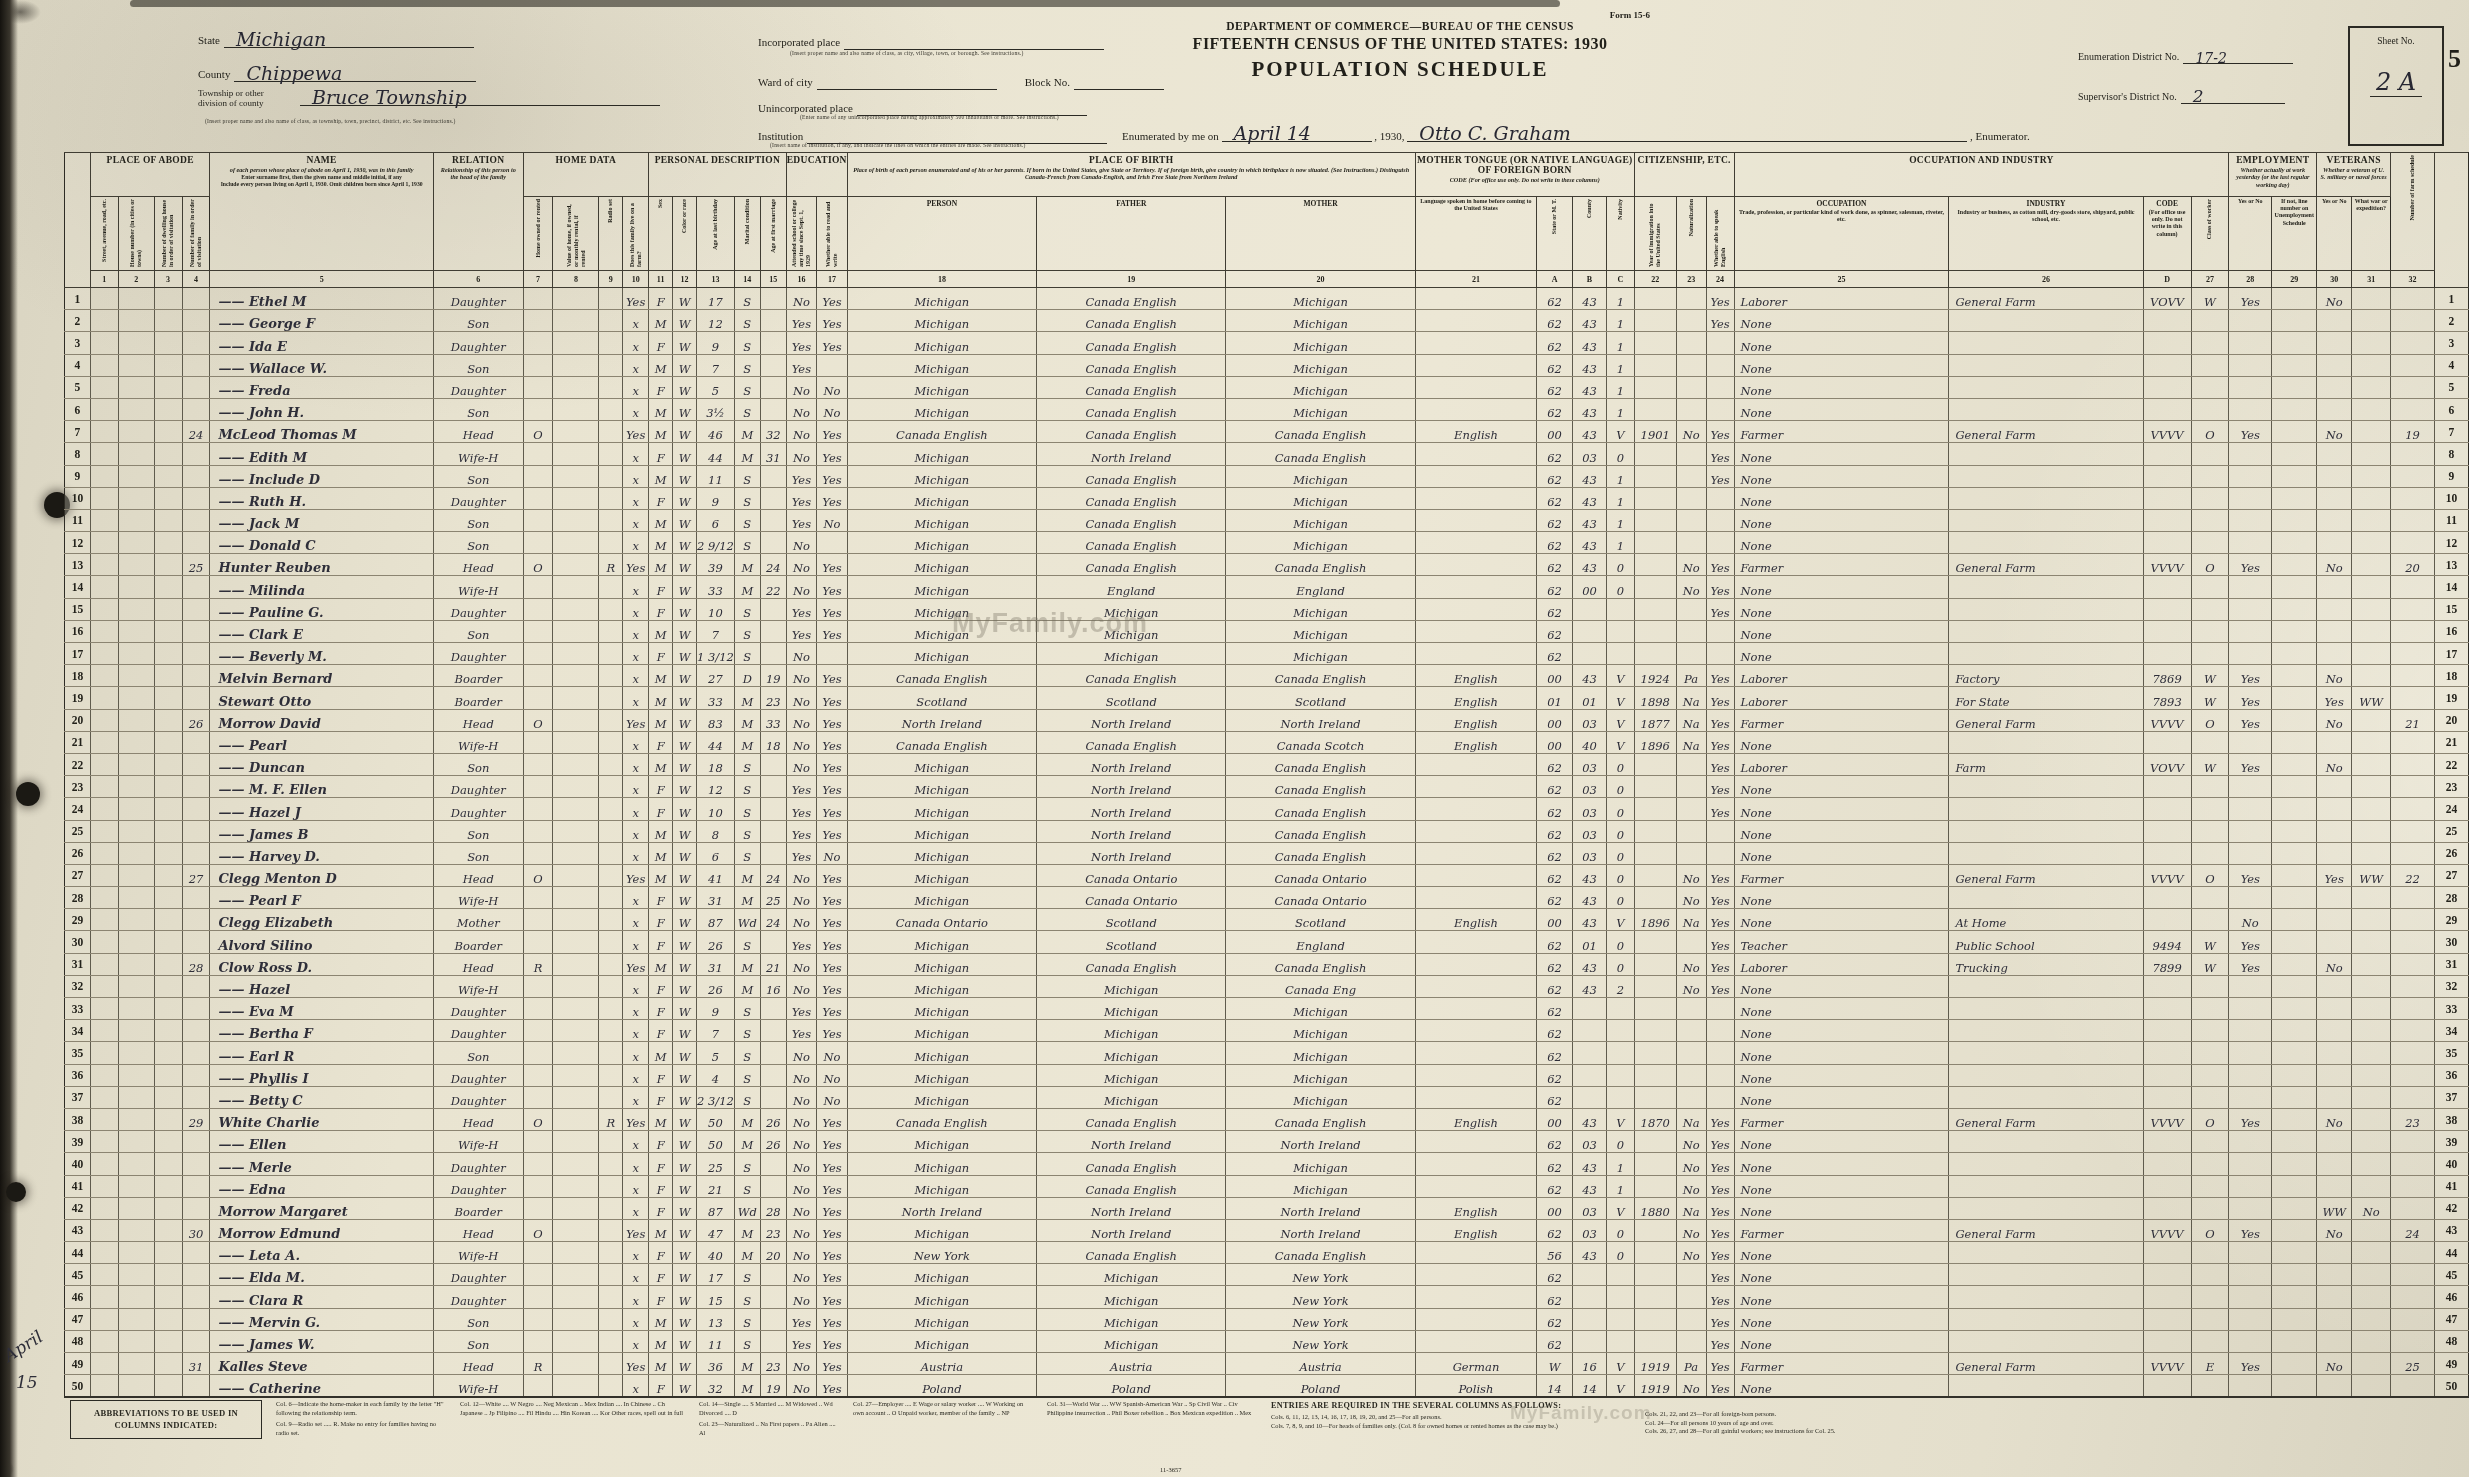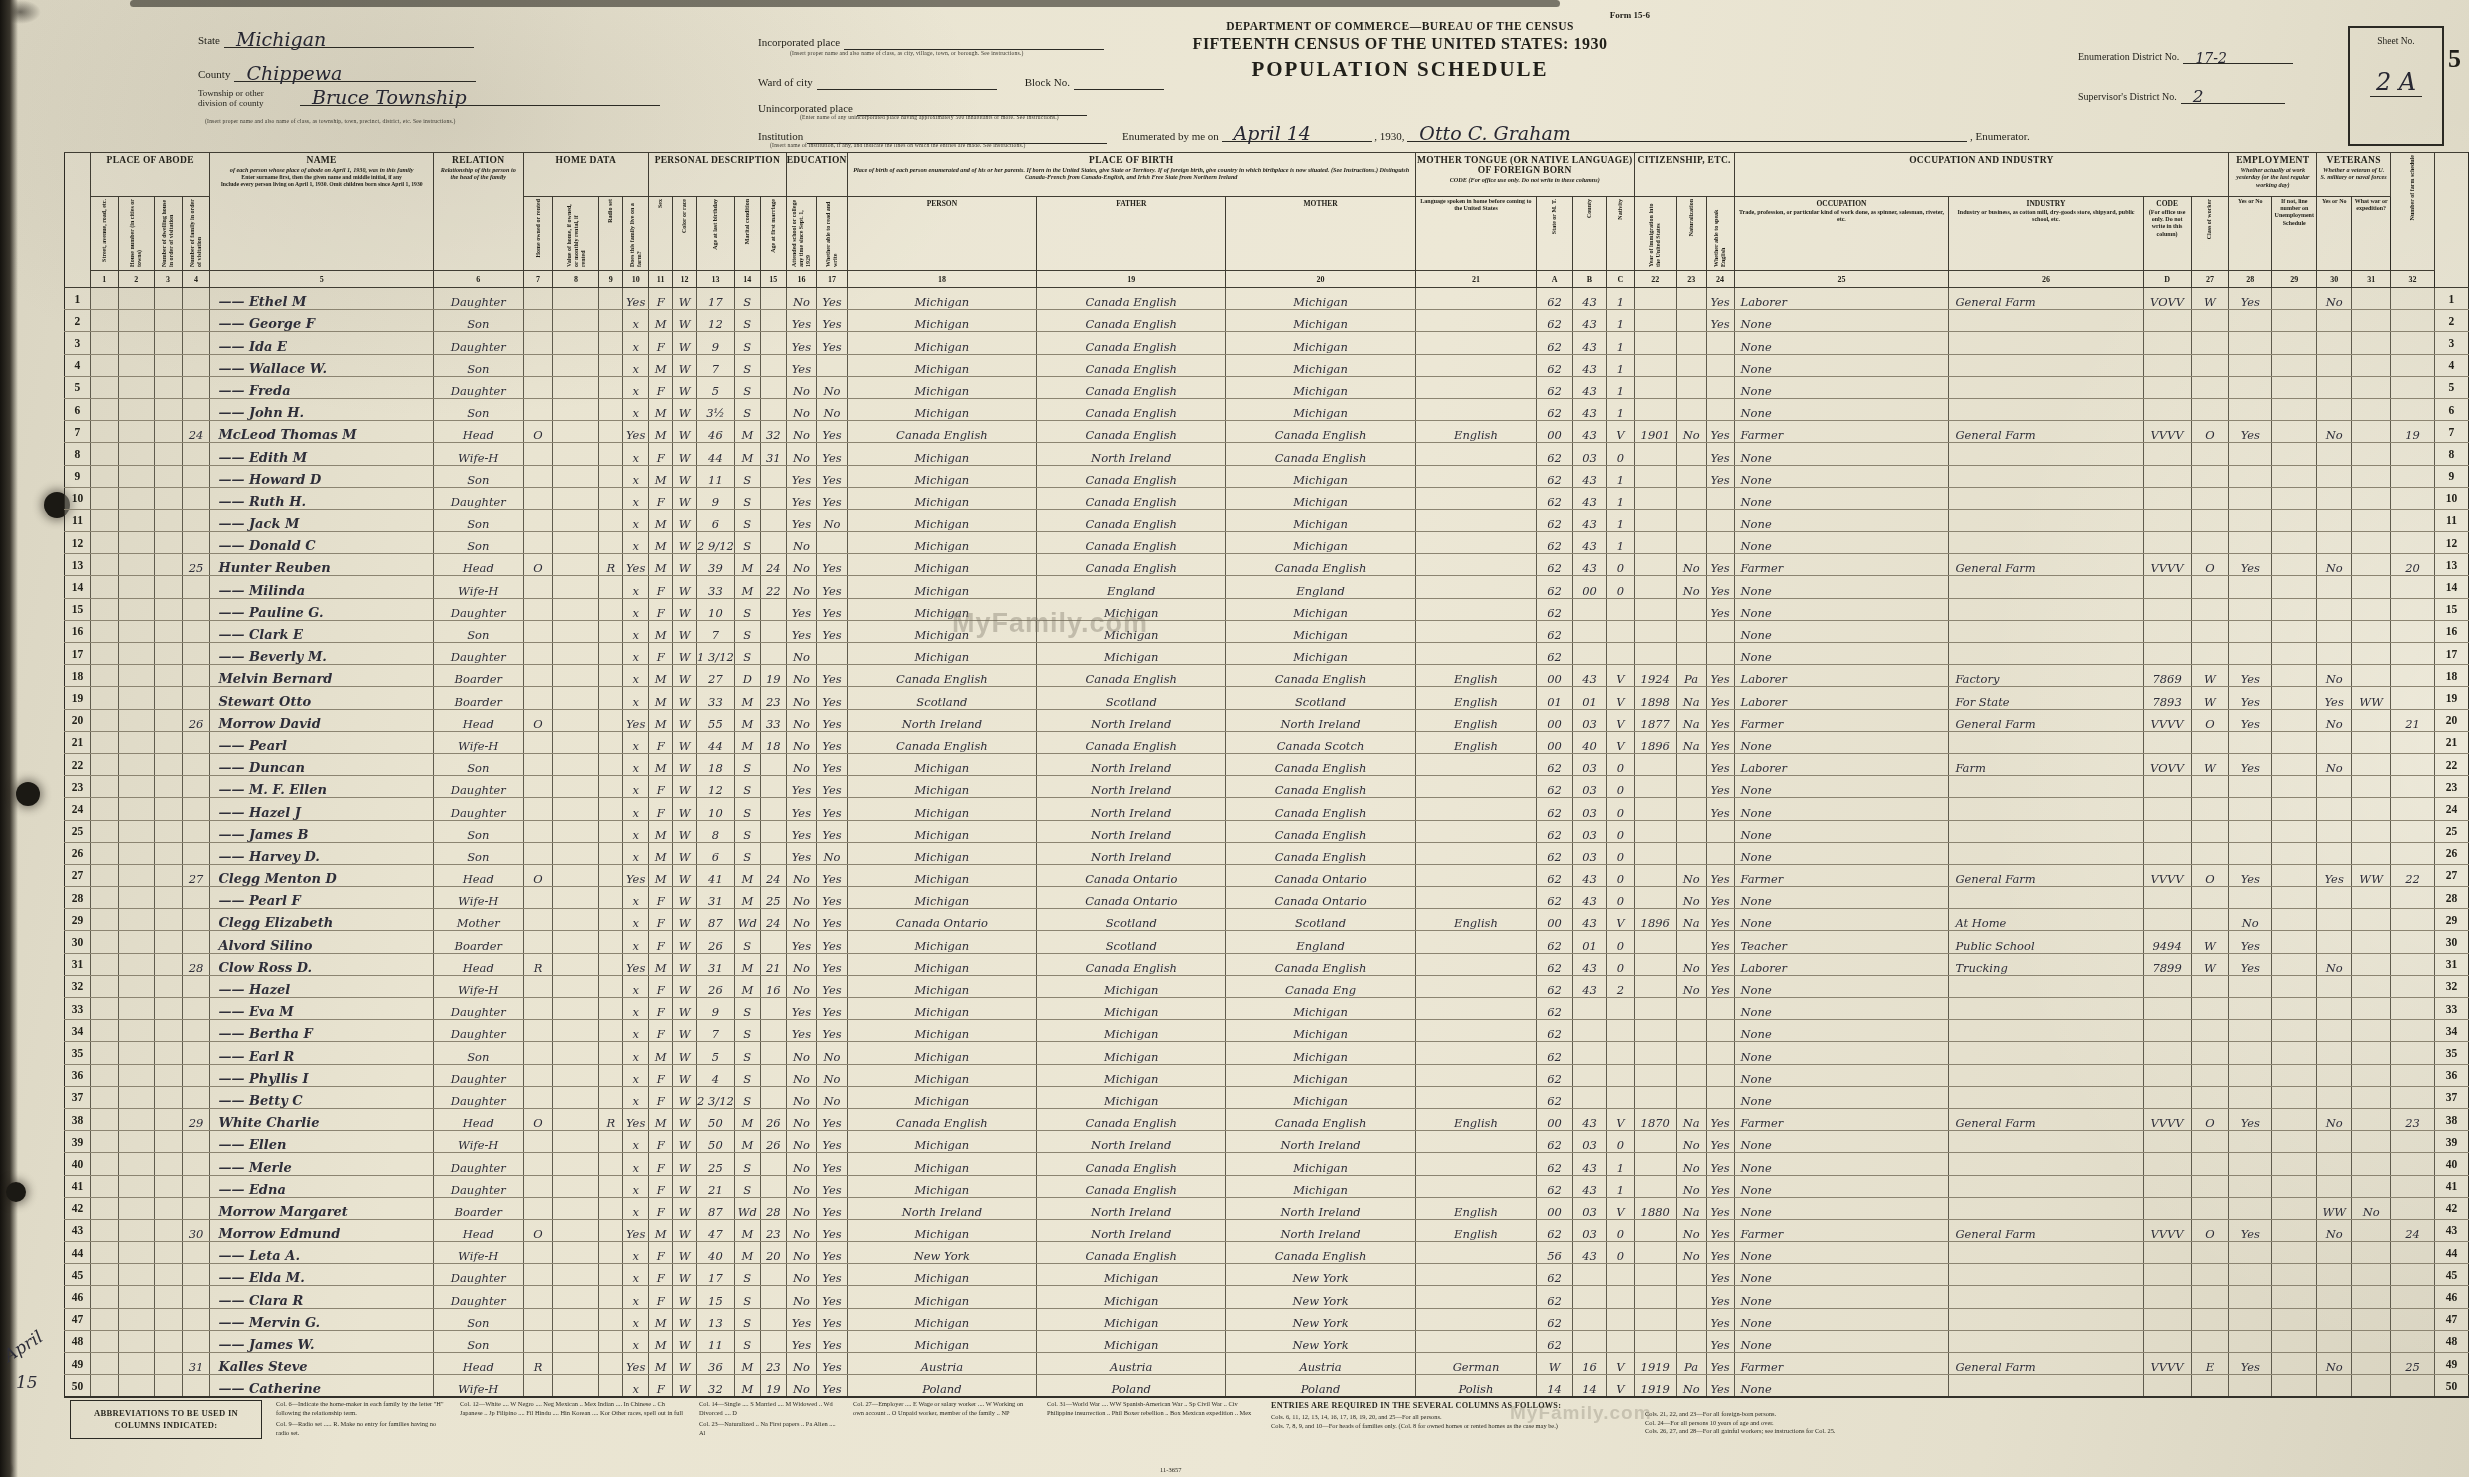--- a/index.html
+++ b/index.html
@@ -699,21 +699,21 @@
         <td class="hw"></td>
         <td class="hw gb"></td>
         <td class="lncell gb gb ge">8</td>
       </tr>
       <tr>
         <td class="lncell gb">9</td>
         <td class="hw gb"></td>
         <td class="hw"></td>
         <td class="hw"></td>
         <td class="hw"></td>
-        <td class="hw cname gb">—— Howard D</td>
+        <td class="hw cname gb">—— Include D</td>
         <td class="hw gb">Son</td>
         <td class="hw gb"></td>
         <td class="hw"></td>
         <td class="hw"></td>
         <td class="hw">x</td>
         <td class="hw gb">M</td>
         <td class="hw">W</td>
         <td class="hw">11</td>
         <td class="hw">S</td>
         <td class="hw"></td>
@@ -1147,21 +1147,21 @@
         <td class="hw"></td>
         <td class="hw">26</td>
         <td class="hw cname gb">Morrow David</td>
         <td class="hw gb">Head</td>
         <td class="hw gb">O</td>
         <td class="hw"></td>
         <td class="hw"></td>
         <td class="hw">Yes</td>
         <td class="hw gb">M</td>
         <td class="hw">W</td>
-        <td class="hw">55</td>
+        <td class="hw">83</td>
         <td class="hw">M</td>
         <td class="hw">33</td>
         <td class="hw gb">No</td>
         <td class="hw">Yes</td>
         <td class="hw gb">North Ireland</td>
         <td class="hw">North Ireland</td>
         <td class="hw">North Ireland</td>
         <td class="hw gb">English</td>
         <td class="hw">00</td>
         <td class="hw">03</td>

